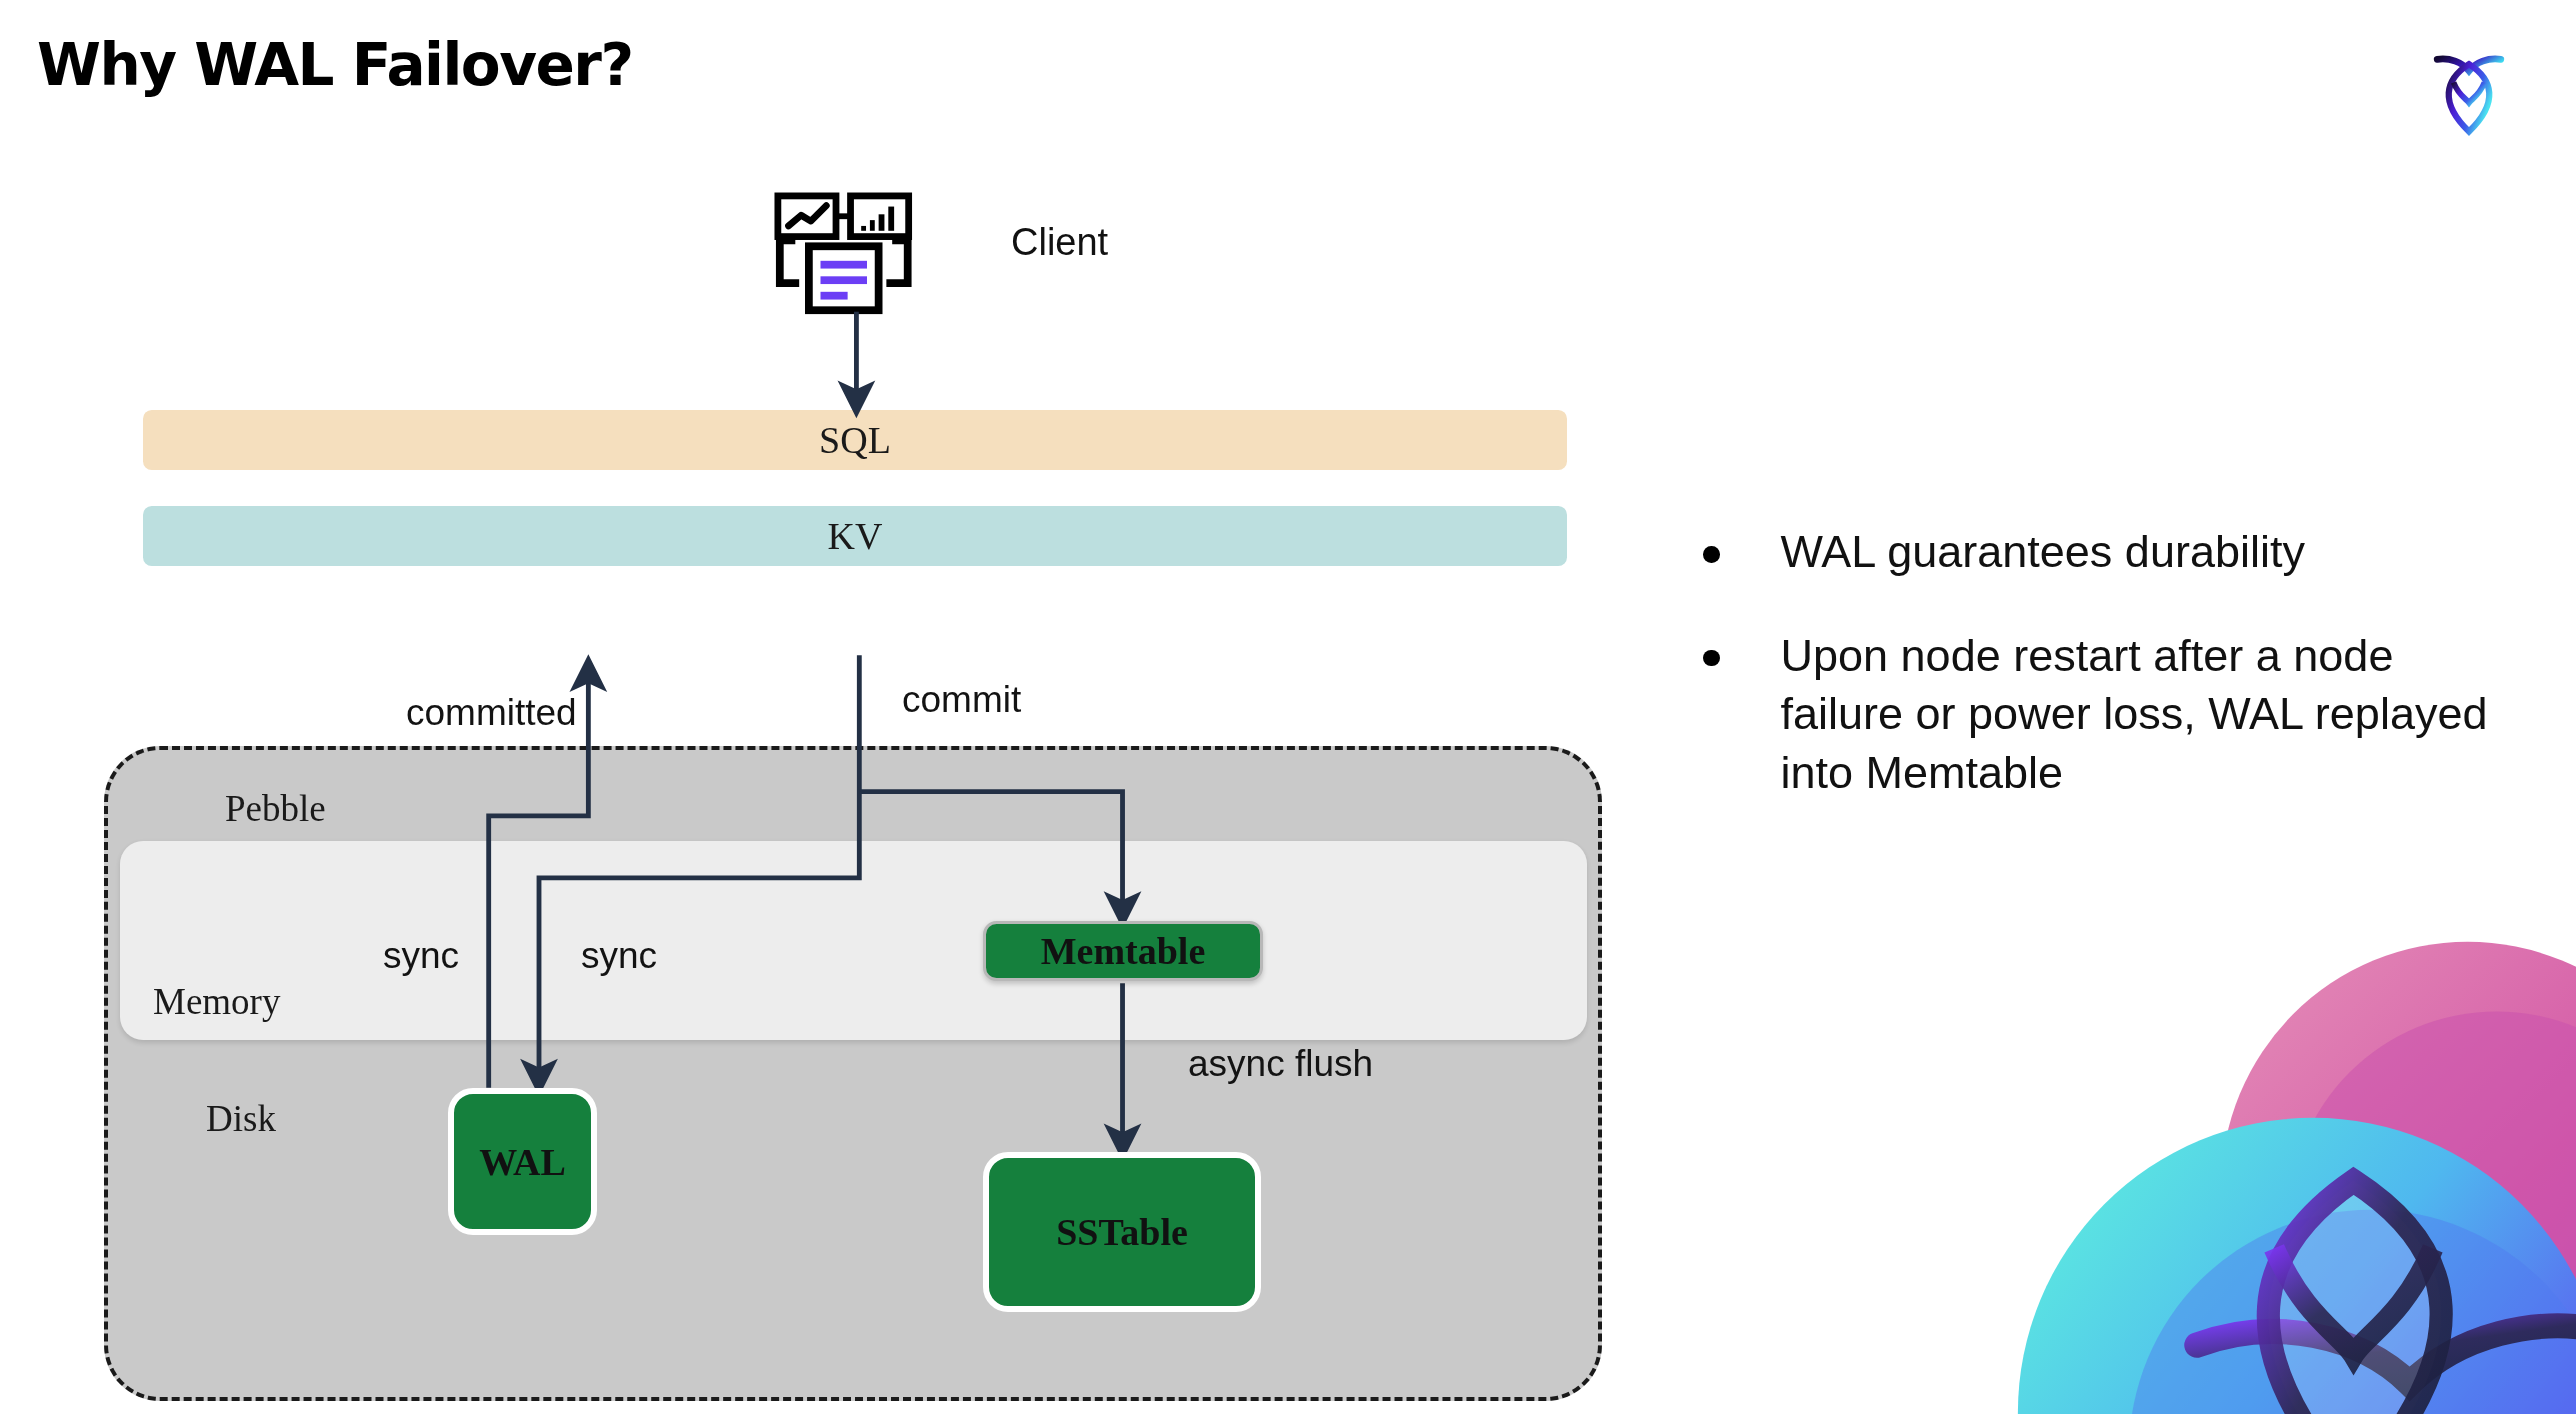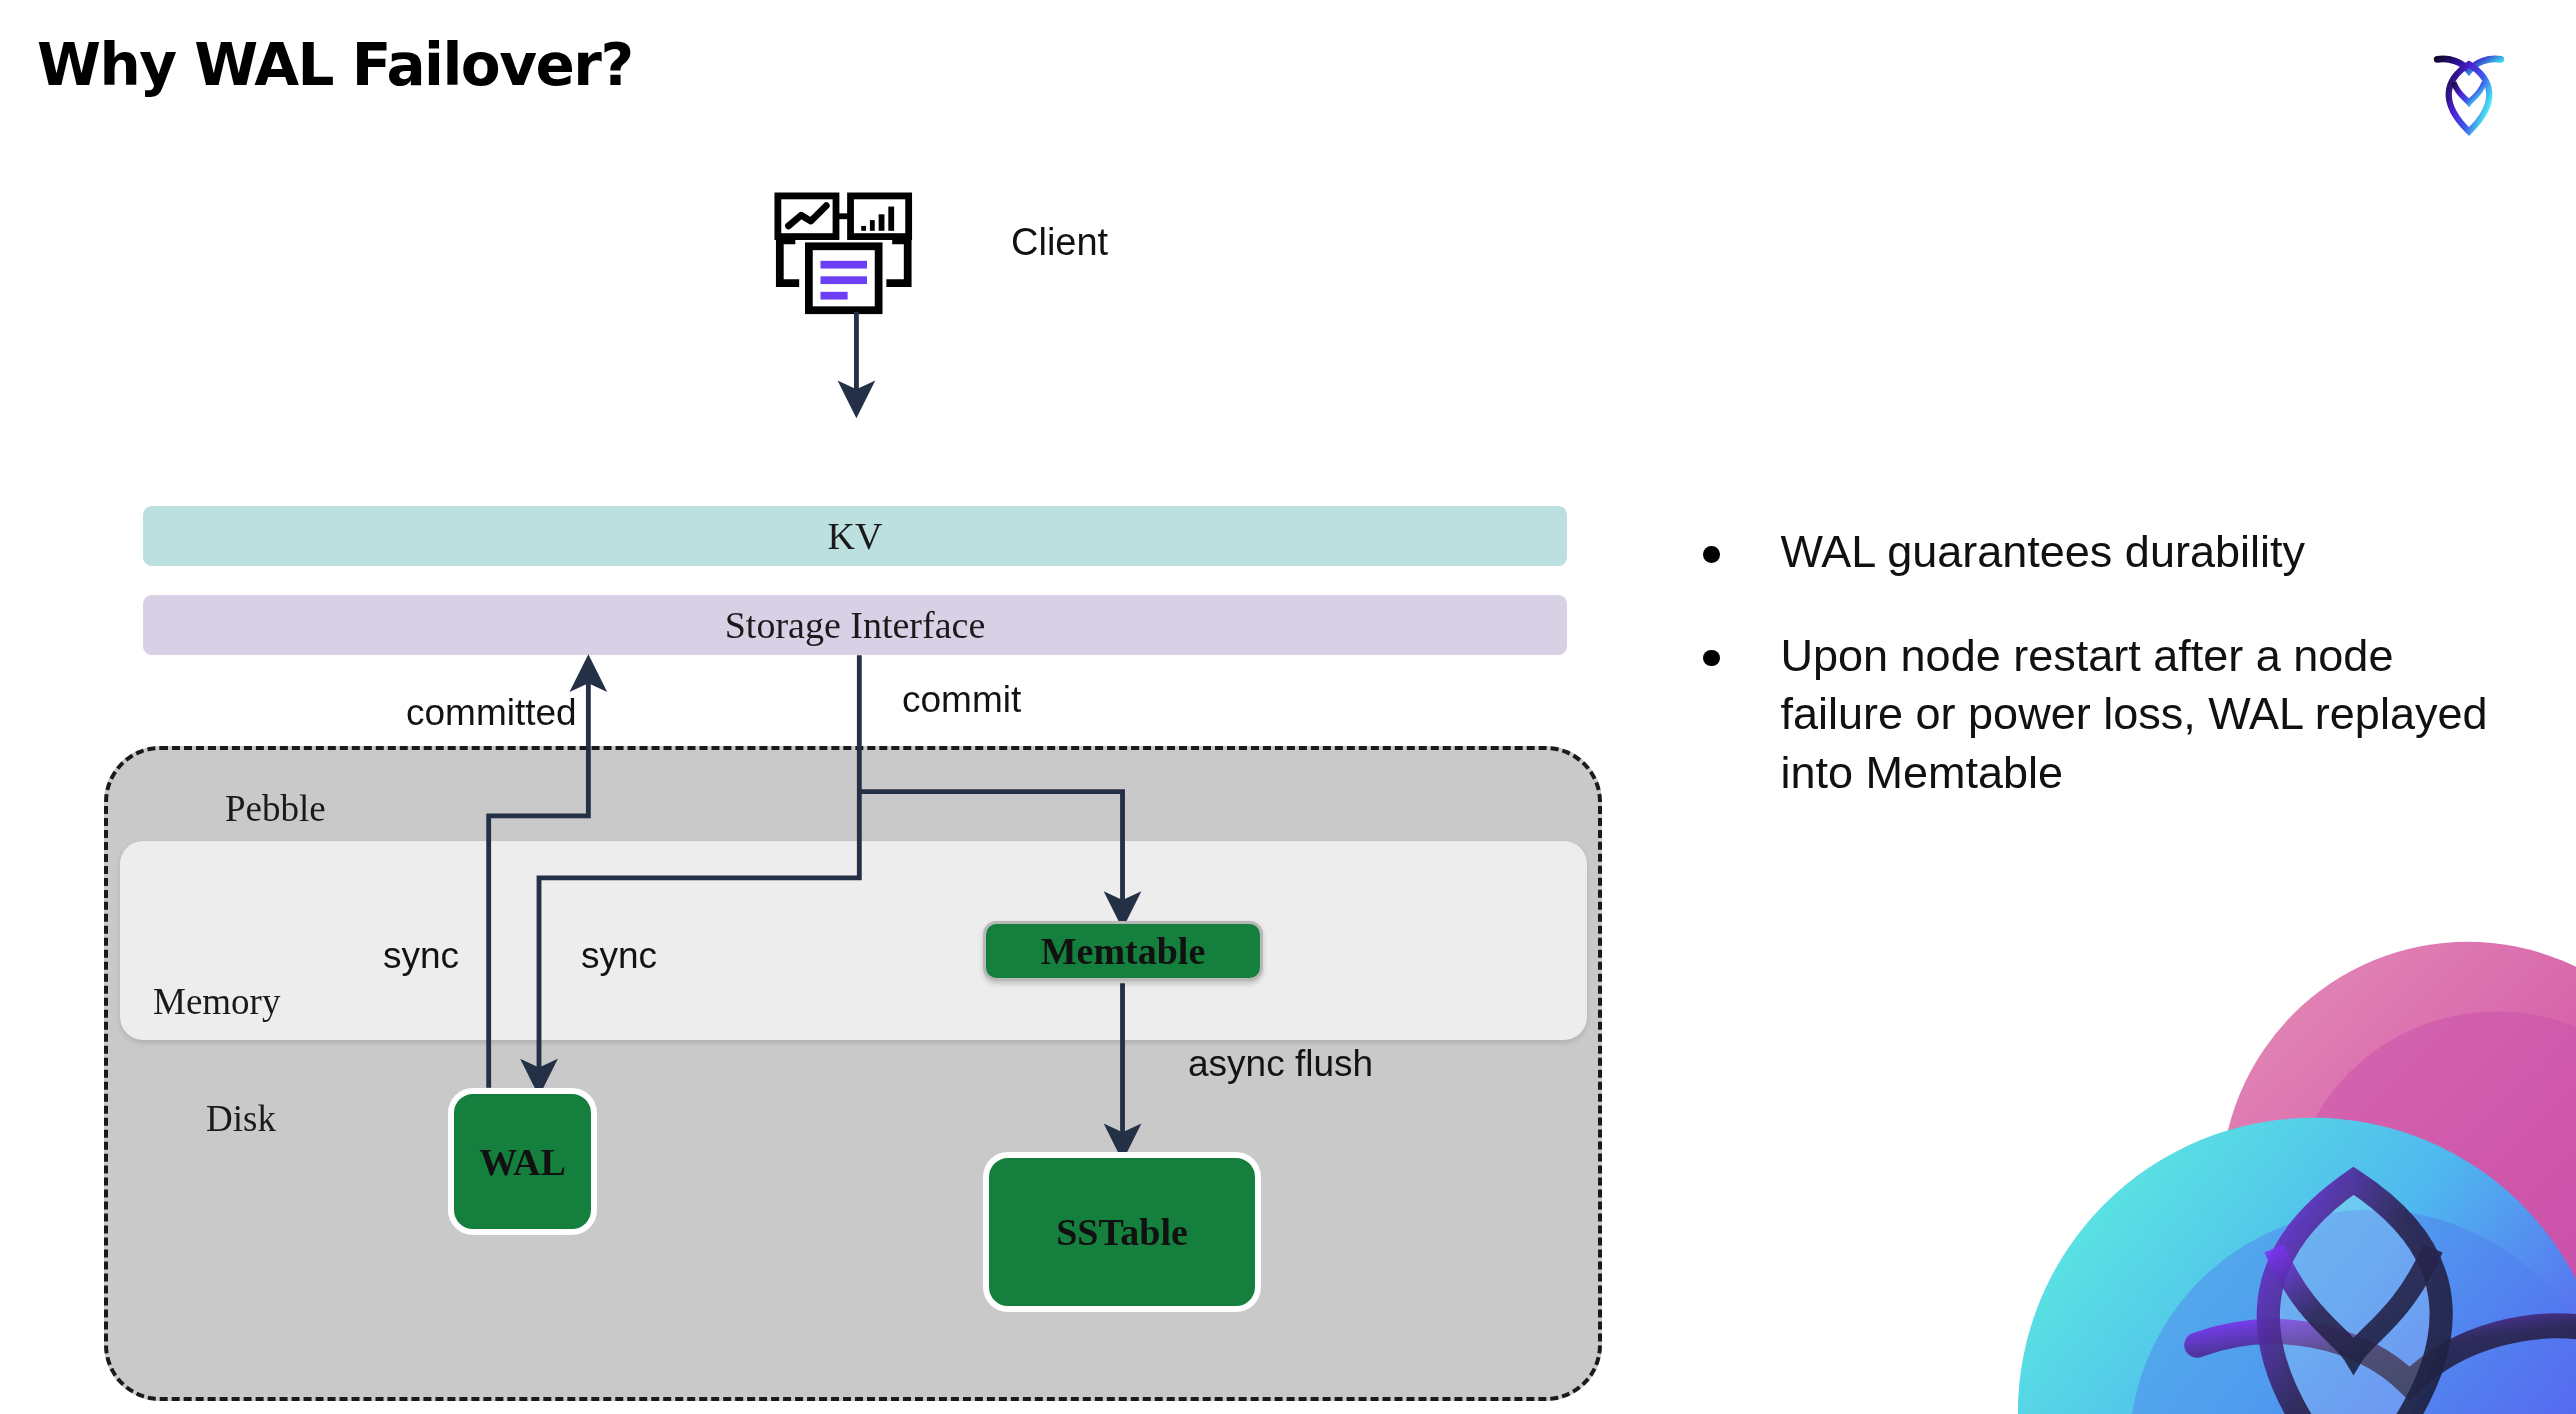--- a/index.html
+++ b/index.html
@@ -215,22 +215,22 @@
     </svg>
   </div>
   <div id="client-label">Client</div>
 
   <div id="pebble-box"></div>
   <div id="memory-box"></div>
   <div id="pebble-label">Pebble</div>
   <div id="memory-label">Memory</div>
   <div id="disk-label">Disk</div>
 
+  <div class="layer-bar" id="bar-sql">SQL</div>
   <div class="layer-bar" id="bar-kv">KV</div>
-  <div class="layer-bar" id="bar-storage">Storage Interface</div>
 
   <svg id="arrows" viewBox="0 0 2662 1462" width="2576" height="1415">
     <defs>
       <marker id="ah" markerWidth="9" markerHeight="9" refX="4.2" refY="4.5" orient="auto" markerUnits="strokeWidth">
         <path d="M0.4,0.6 L8.2,4.5 L0.4,8.4 L2.2,4.5 Z" fill="#233045"></path>
       </marker>
     </defs>
 
     <path d="M885,322 L885,412" fill="none" stroke="#233045" stroke-width="5" marker-end="url(#ah)"></path>
 

